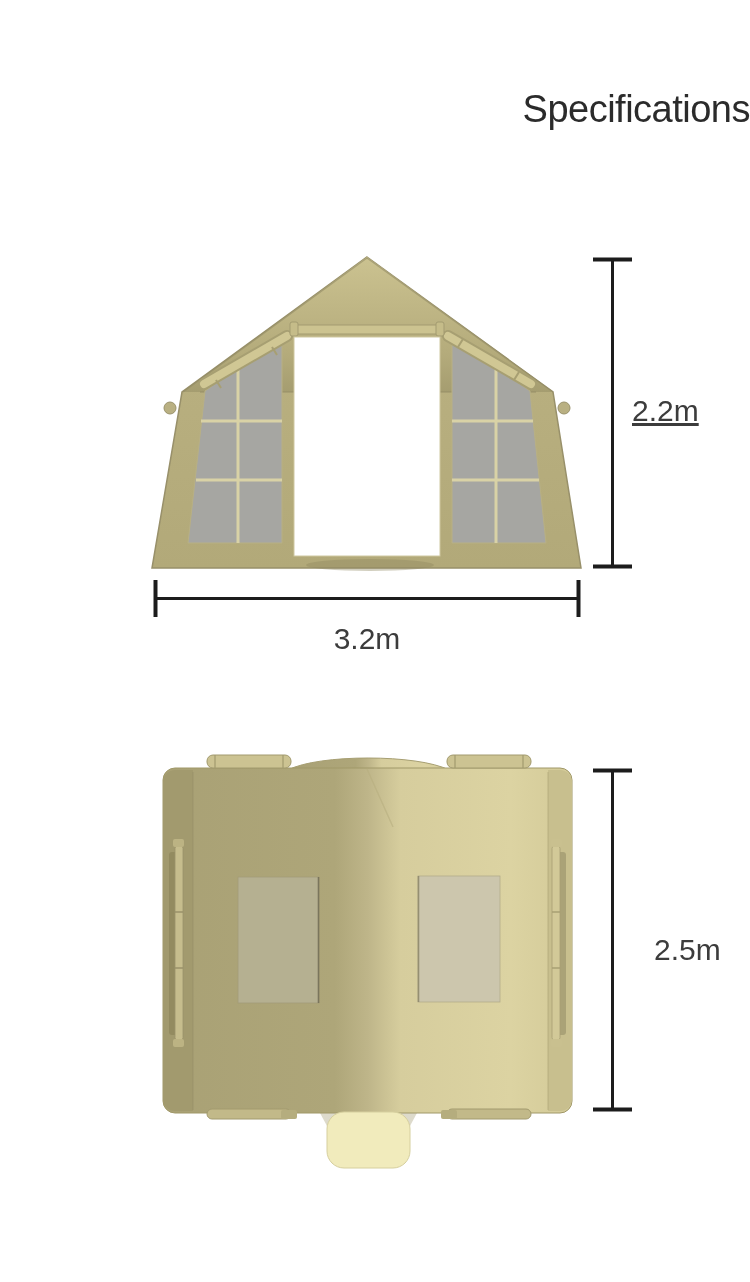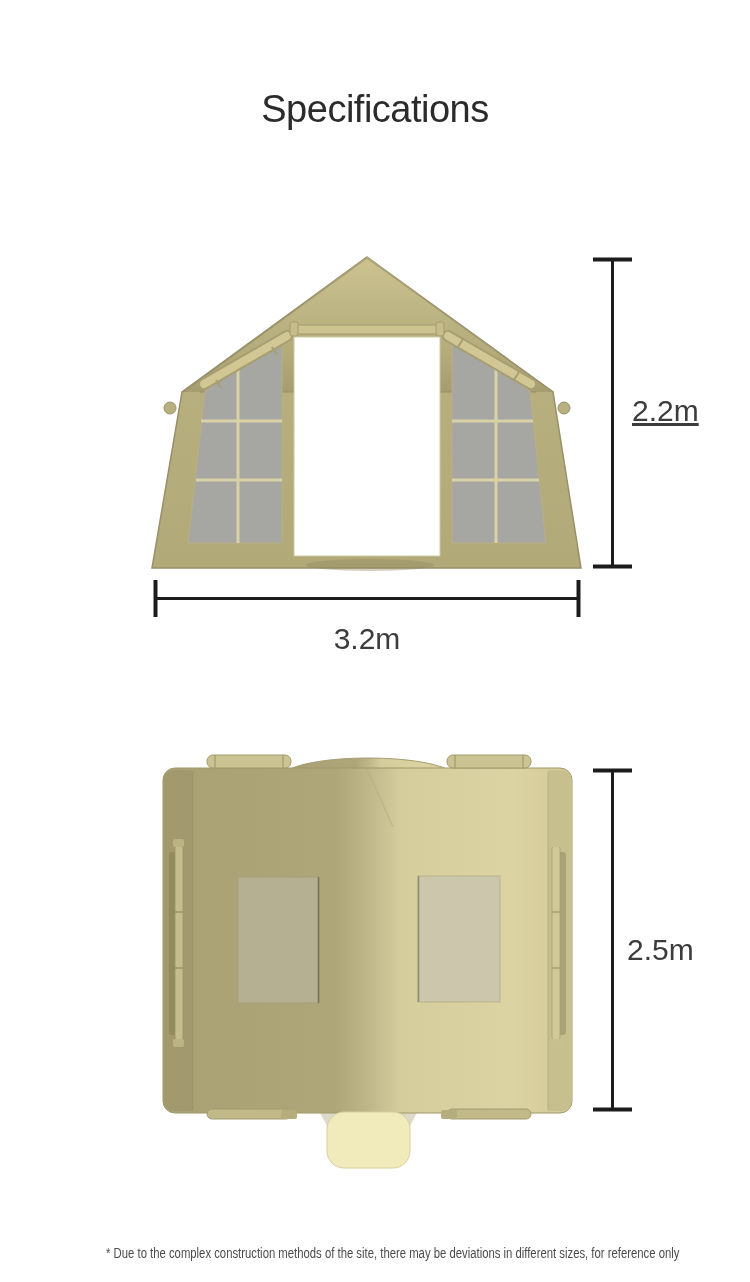--- a/index.html
+++ b/index.html
@@ -13,35 +13,35 @@
   }
   .art {
     position: absolute;
     left: 0; top: 0;
     width: 750px; height: 1282px;
   }
   .page-title {
     position: absolute;
     left: 0; top: 88px;
     width: 750px;
-    text-align: center;
+    text-align: right;
     font-size: 38px;
     letter-spacing: -0.5px;
     color: #2b2b2b;
     font-weight: 400;
   }
   .dim-label {
     position: absolute;
     font-size: 30px;
     color: #3c3c3c;
     white-space: nowrap;
   }
   .dim-label-height-front { left: 632px; top: 394px; text-decoration: underline; }
   .dim-label-width-front  { left: 154px; top: 622px; width: 426px; text-align: center; }
-  .dim-label-depth-top    { left: 627px; top: 933px; }
+  .dim-label-depth-top    { left: 654px; top: 933px; }
   .footnote {
     position: absolute;
     left: 0; top: 1244px;
     width: 750px;
     text-align: center;
   }
   .footnote span {
     display: inline-block;
     font-size: 15.5px;
     color: #4c4c4c;
@@ -215,17 +215,14 @@
       <line x1="612.5" y1="770" x2="612.5" y2="1111" stroke-width="3"></line>
       <line x1="593" y1="770.5" x2="632" y2="770.5" stroke-width="4"></line>
       <line x1="593" y1="1109.5" x2="632" y2="1109.5" stroke-width="4"></line>
     </g>
   </svg>
 
   <div class="dim-label dim-label-height-front">2.2m</div>
   <div class="dim-label dim-label-width-front">3.2m</div>
   <div class="dim-label dim-label-depth-top">2.5m</div>
 
-  <div class="footnote">
-    <span>* Due to the complex construction methods of the site, there may be deviations in different sizes, for reference only</span>
-  </div>
 
 </div>
 
 </body></html>

